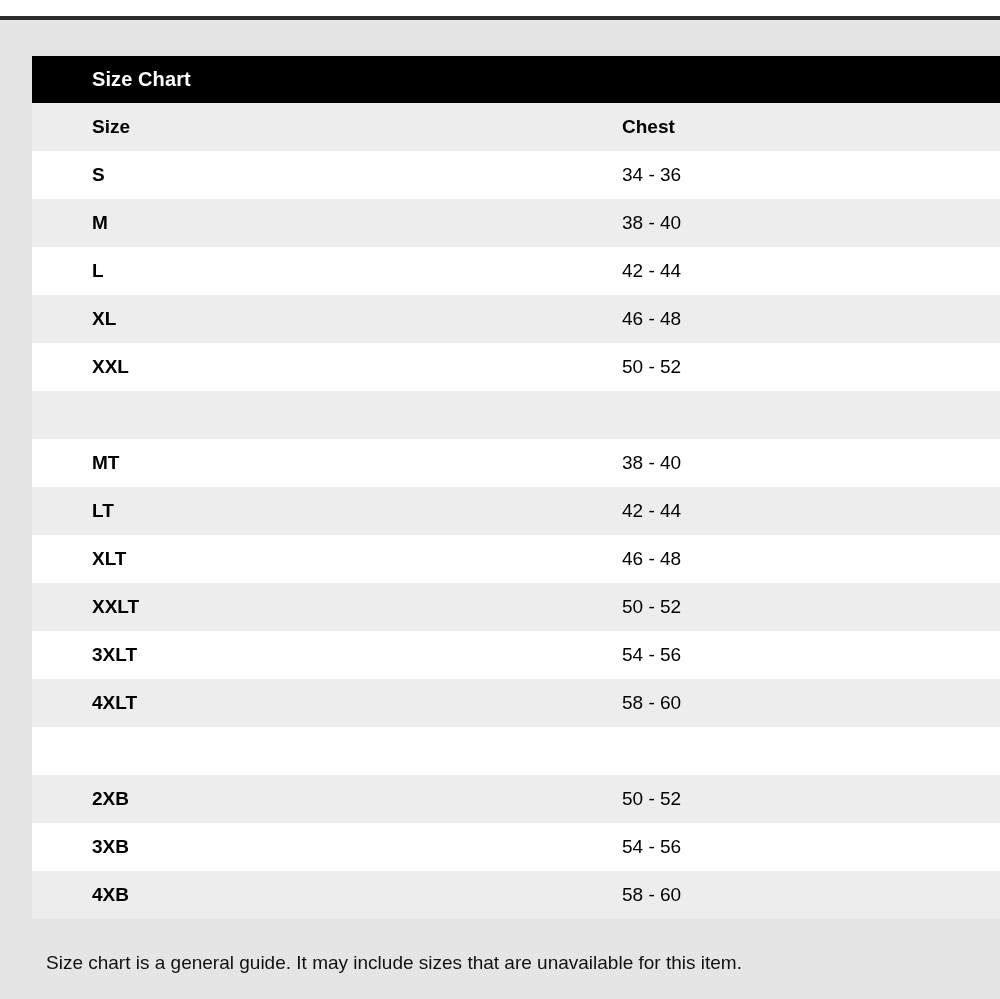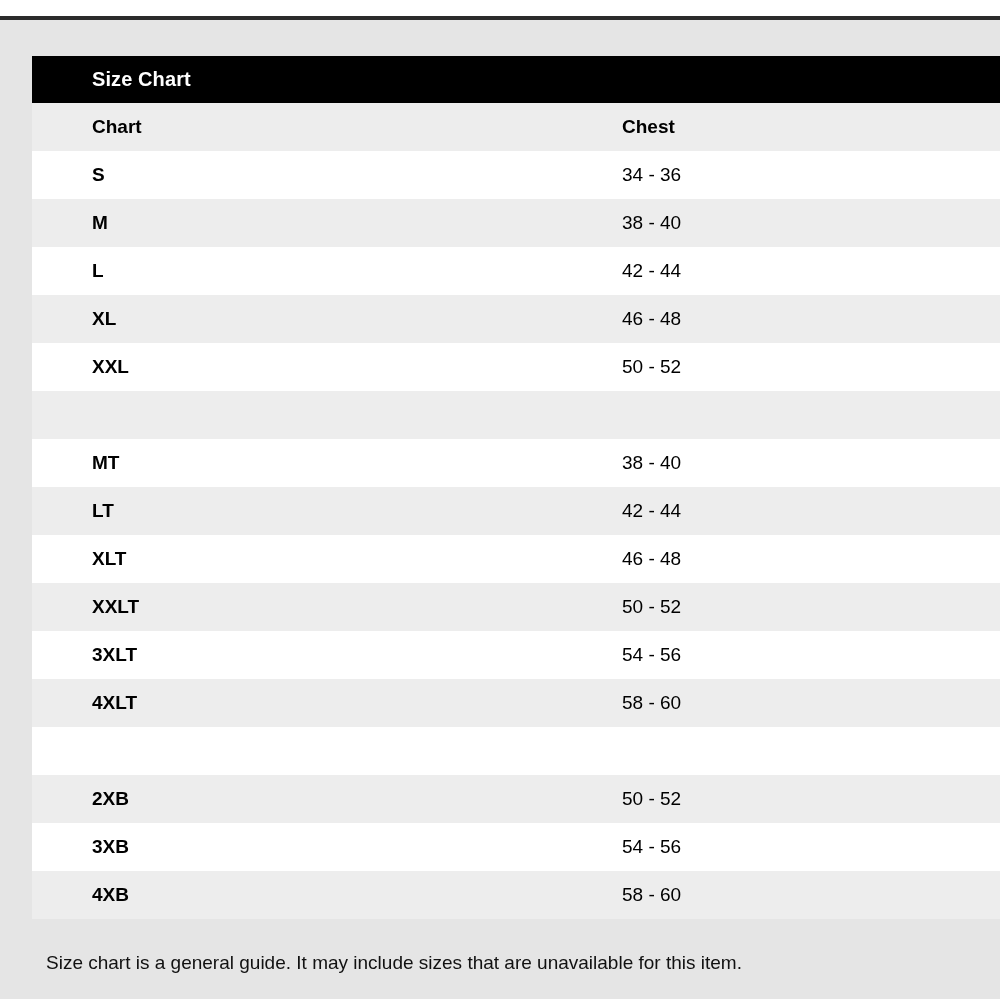--- a/index.html
+++ b/index.html
@@ -115,21 +115,21 @@
 
 <div class="page">
 
   <div class="top-rule"></div>
 
   <div class="chart-wrap">
     <table class="size-chart">
       <caption>Size Chart</caption>
       <thead>
         <tr class="shade">
-          <th class="col-size">Chart</th>
+          <th class="col-size">Size</th>
           <th class="col-chest">Chest</th>
         </tr>
       </thead>
       <tbody>
         <tr class="plain">
           <td class="col-size">S</td>
           <td class="col-chest">34 - 36</td>
         </tr>
         <tr class="shade">
           <td class="col-size">M</td>

